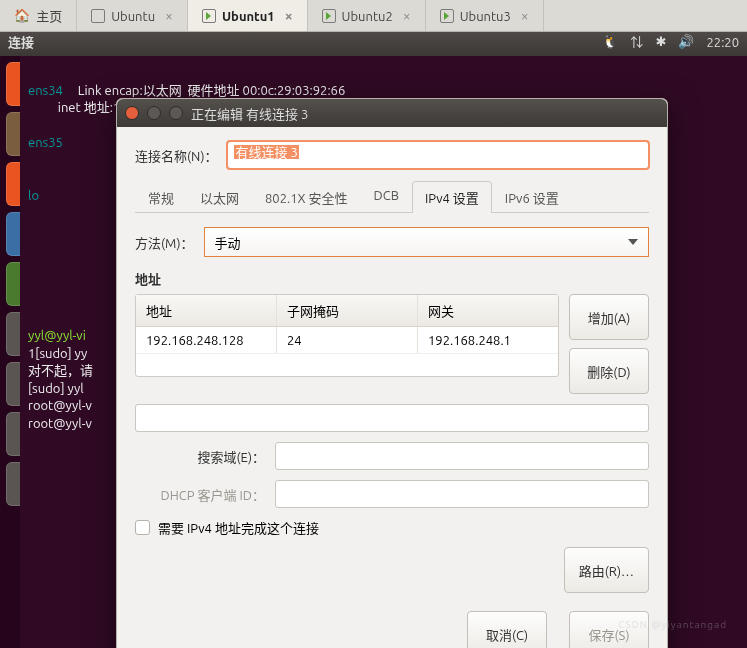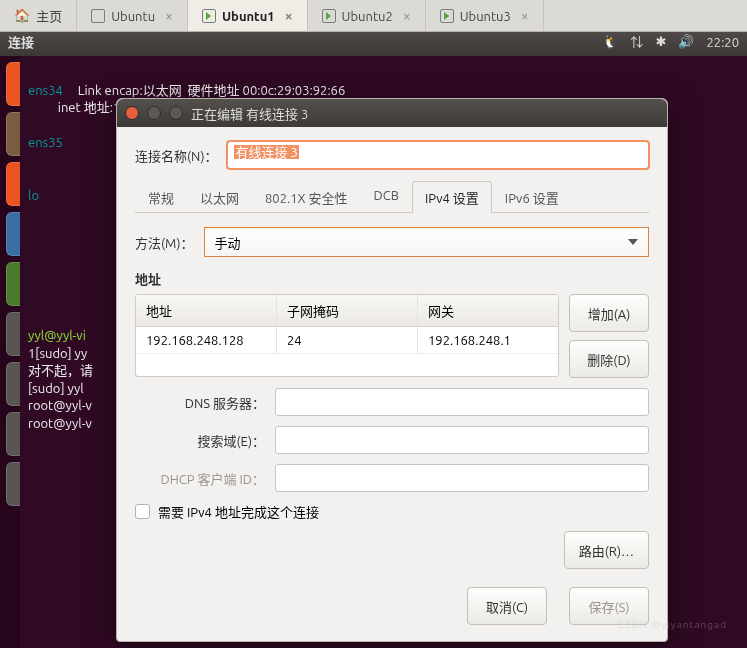--- a/index.html
+++ b/index.html
@@ -40,21 +40,21 @@
 .sect{font-weight:bold;margin:8px 0 6px 0;color:#333}
 .addr-wrap{display:flex;gap:10px;align-items:flex-start}
 .tbl{flex:1;border:1px solid #cfcbc4;border-radius:3px;background:#fff}
 .tbl-head,.tbl-row{display:flex}
 .tbl-head{background:linear-gradient(#f8f7f5,#ece9e3);border-bottom:1px solid #d8d4cd}
 .tbl-cell{flex:1;padding:6px 10px;border-right:1px solid #e5e2dc}
 .tbl-cell:last-child{border-right:none}
 .tbl-row{border-bottom:1px solid #eee}
 .tbl-empty{height:22px}
 .btncol{display:flex;flex-direction:column;gap:8px}
-.btn{height:38px;min-width:80px;padding:0 14px;border:1px solid #c4c0b9;border-radius:4px;background:linear-gradient(#fdfdfc,#eceae5);color:#333;display:flex;align-items:center;justify-content:center;cursor:default}
+.btn{height:46px;min-width:80px;padding:0 14px;border:1px solid #c4c0b9;border-radius:4px;background:linear-gradient(#fdfdfc,#eceae5);color:#333;display:flex;align-items:center;justify-content:center;cursor:default}
 .btn.dis{color:#9a968f}
 .form-row{display:flex;align-items:center;gap:10px;margin:10px 0}
 .form-row label{width:130px;text-align:right;color:#333}
 .form-row.disabled label{color:#9a968f}
 .chk{display:flex;align-items:center;gap:8px;margin:10px 0}
 .chkbox{width:15px;height:15px;border:1px solid #b6b2ab;border-radius:3px;background:#fff}
 .route-row{display:flex;justify-content:flex-end;margin-top:8px}
 .dlg-foot{display:flex;justify-content:flex-end;gap:22px;padding-top:18px}
 .watermark{position:absolute;right:20px;bottom:18px;color:rgba(180,180,180,.35);font-size:10px;letter-spacing:1px}
 </style>
@@ -181,21 +181,20 @@
         </div>
         <div class="tbl-empty"></div>
       </div>
       <div class="btncol">
         <div class="btn">增加(A)</div>
         <div class="btn">删除(D)</div>
       </div>
     </div>
 
     <div class="form-row">
-      <label>DNS 服务器：</label>
       <input class="txt" style="">
     </div>
     <div class="form-row">
       <label>搜索域(E)：</label>
       <input class="txt" style="">
     </div>
     <div class="form-row disabled">
       <label>DHCP 客户端 ID：</label>
       <input class="txt" disabled="" style="">
     </div>

